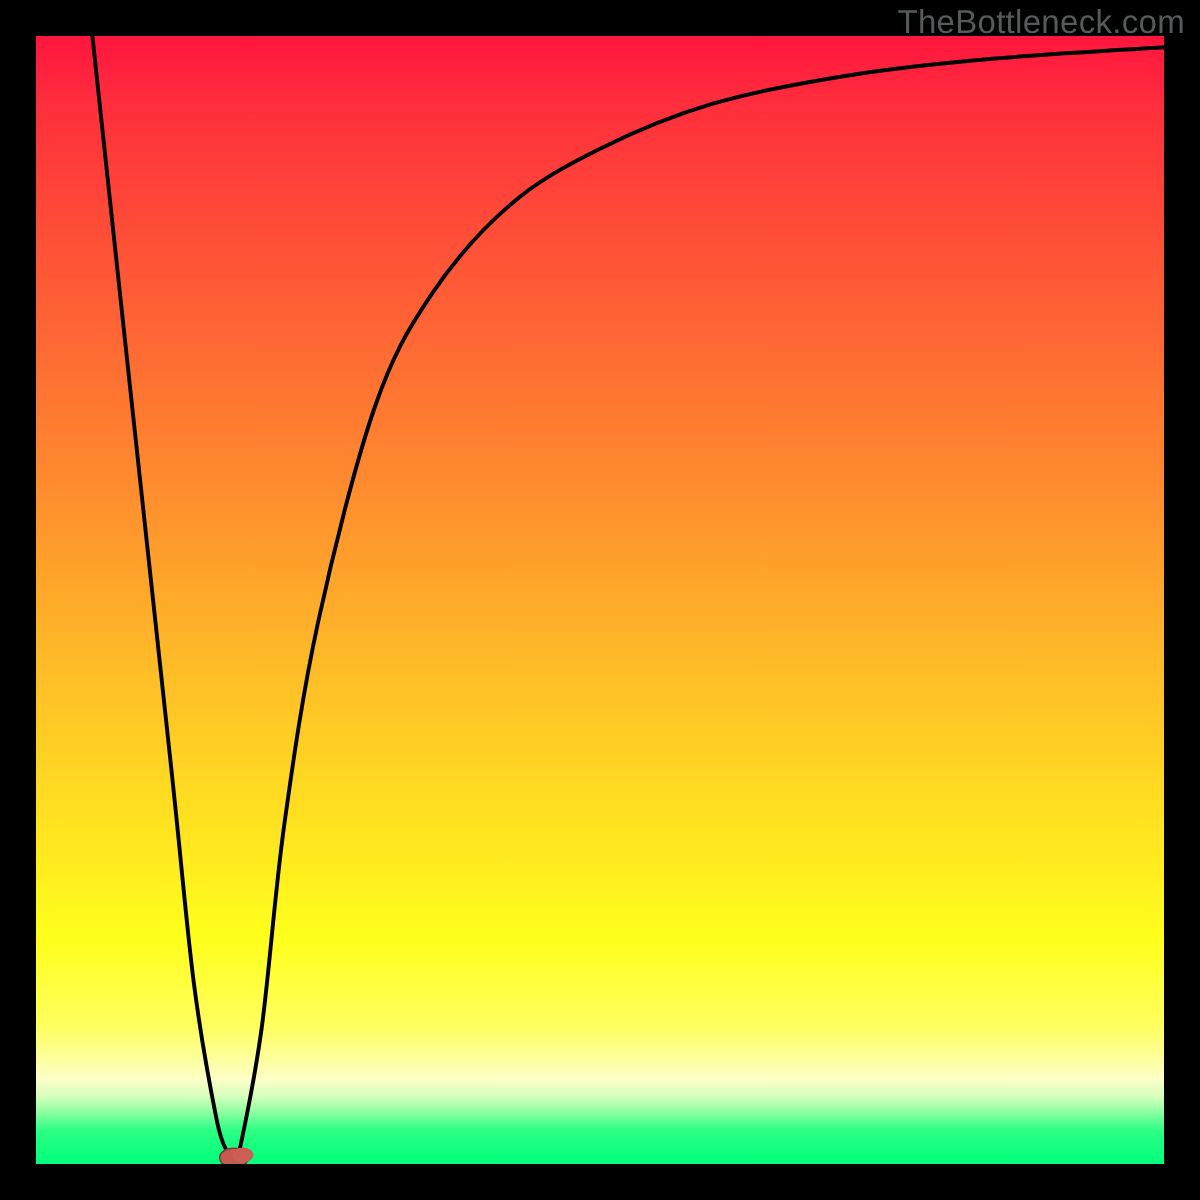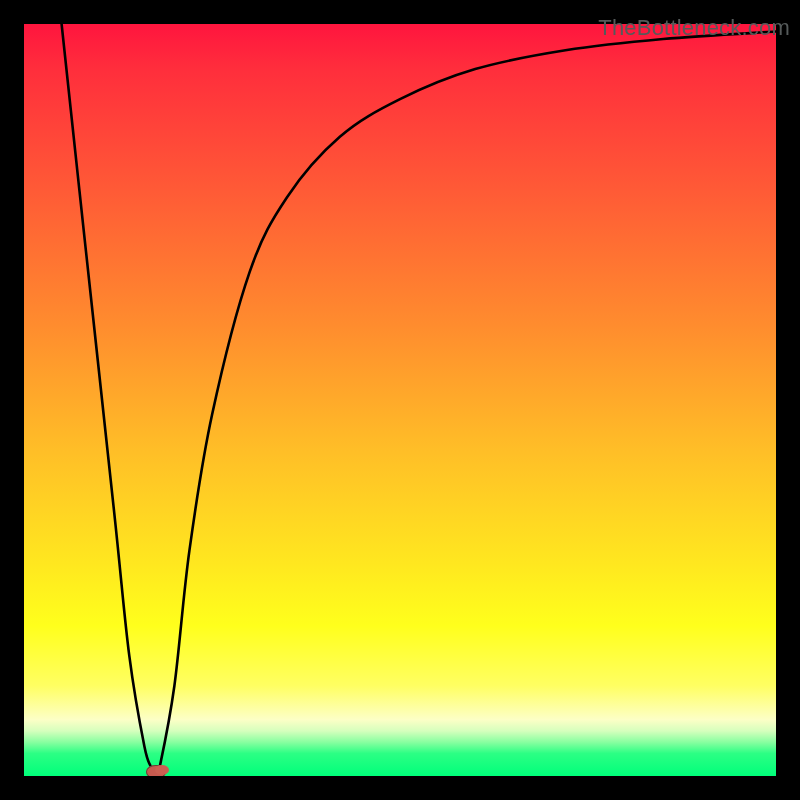--- a/index.html
+++ b/index.html
@@ -11,21 +11,21 @@
     overflow: hidden;
   }
   .frame {
     position: relative;
     width: 800px;
     height: 800px;
     background: #000;
   }
   .watermark {
     position: absolute;
-    top: 15px;
+    top: 2px;
     right: 10px;
     font-family: Arial, Helvetica, sans-serif;
     font-size: 22px;
     color: #555a5a;
     letter-spacing: 0.2px;
     z-index: 5;
   }
   .plot {
     position: absolute;
     left: 24px;

